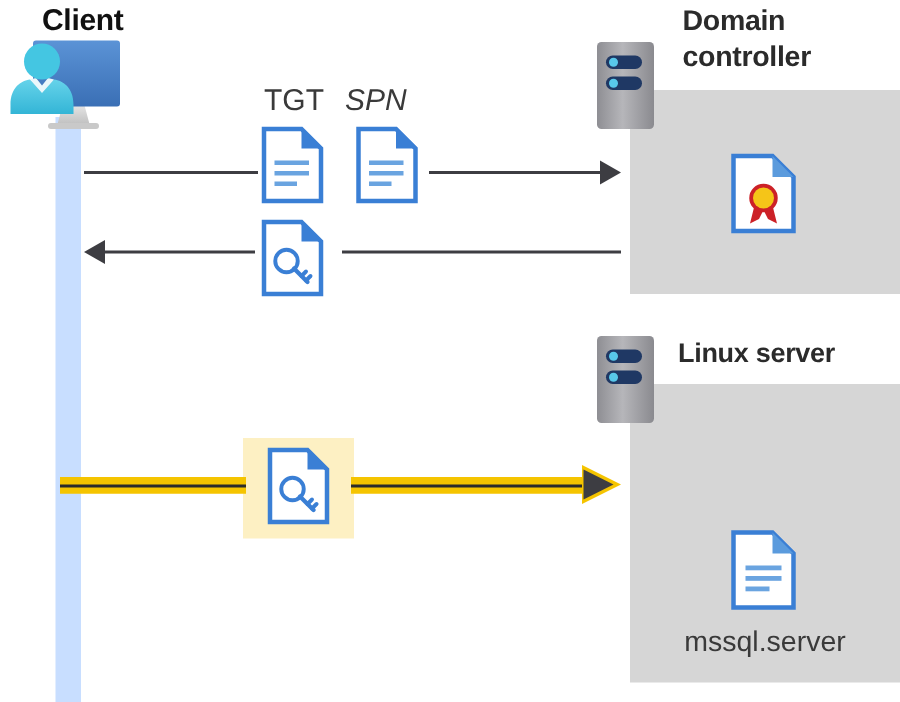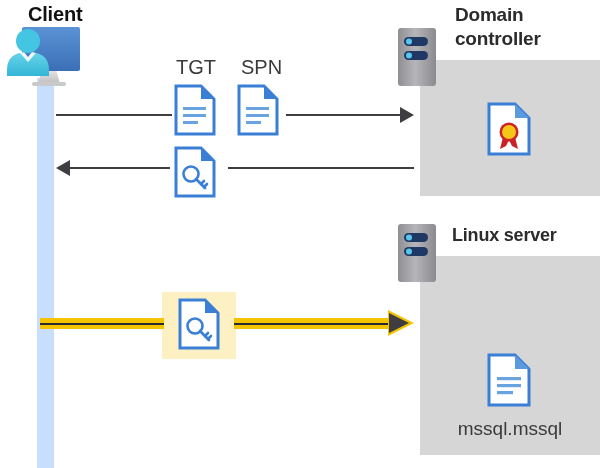--- a/index.html
+++ b/index.html
@@ -124,21 +124,21 @@
     border-bottom: 10px solid transparent;
     border-left: 20px solid #3d3d42;
   }
 
   
   .doc-label {
     font-size: 20px;
     color: #3a3a3a;
   }
   #tgt-label { left: 176px; top: 56px; }
-  #spn-label { left: 241px; top: 56px; }
+  #spn-label { left: 230px; top: 56px; font-style: italic; }
 
   #keytab-label {
     left: 420px; top: 418px; width: 180px;
     text-align: center;
     font-size: 19px;
     color: #3a3a3a;
   }
 
   
   #icon-tgt   { left: 174px; top: 84px;  width: 42px; height: 52px; }
@@ -293,15 +293,15 @@
   <div class="abs" id="icon-keytab">
     <svg width="44" height="54" viewBox="0 0 44 54" xmlns="http://www.w3.org/2000/svg">
       <path d="M2 2 H28 L42 16 V52 H2 Z" fill="#ffffff" stroke="#3a7fd5" stroke-width="3"></path>
       <path d="M28 2 L42 16 H28 Z" fill="#5b9bdd"></path>
       <rect x="10" y="24" width="24" height="3.2" fill="#6aa4e0"></rect>
       <rect x="10" y="31" width="24" height="3.2" fill="#6aa4e0"></rect>
       <rect x="10" y="38" width="16" height="3.2" fill="#6aa4e0"></rect>
     </svg>
   </div>
 
-  <div class="abs" id="keytab-label">mssql.mssql</div>
+  <div class="abs" id="keytab-label">mssql.server</div>
 
 </div>
 
 </body></html>

